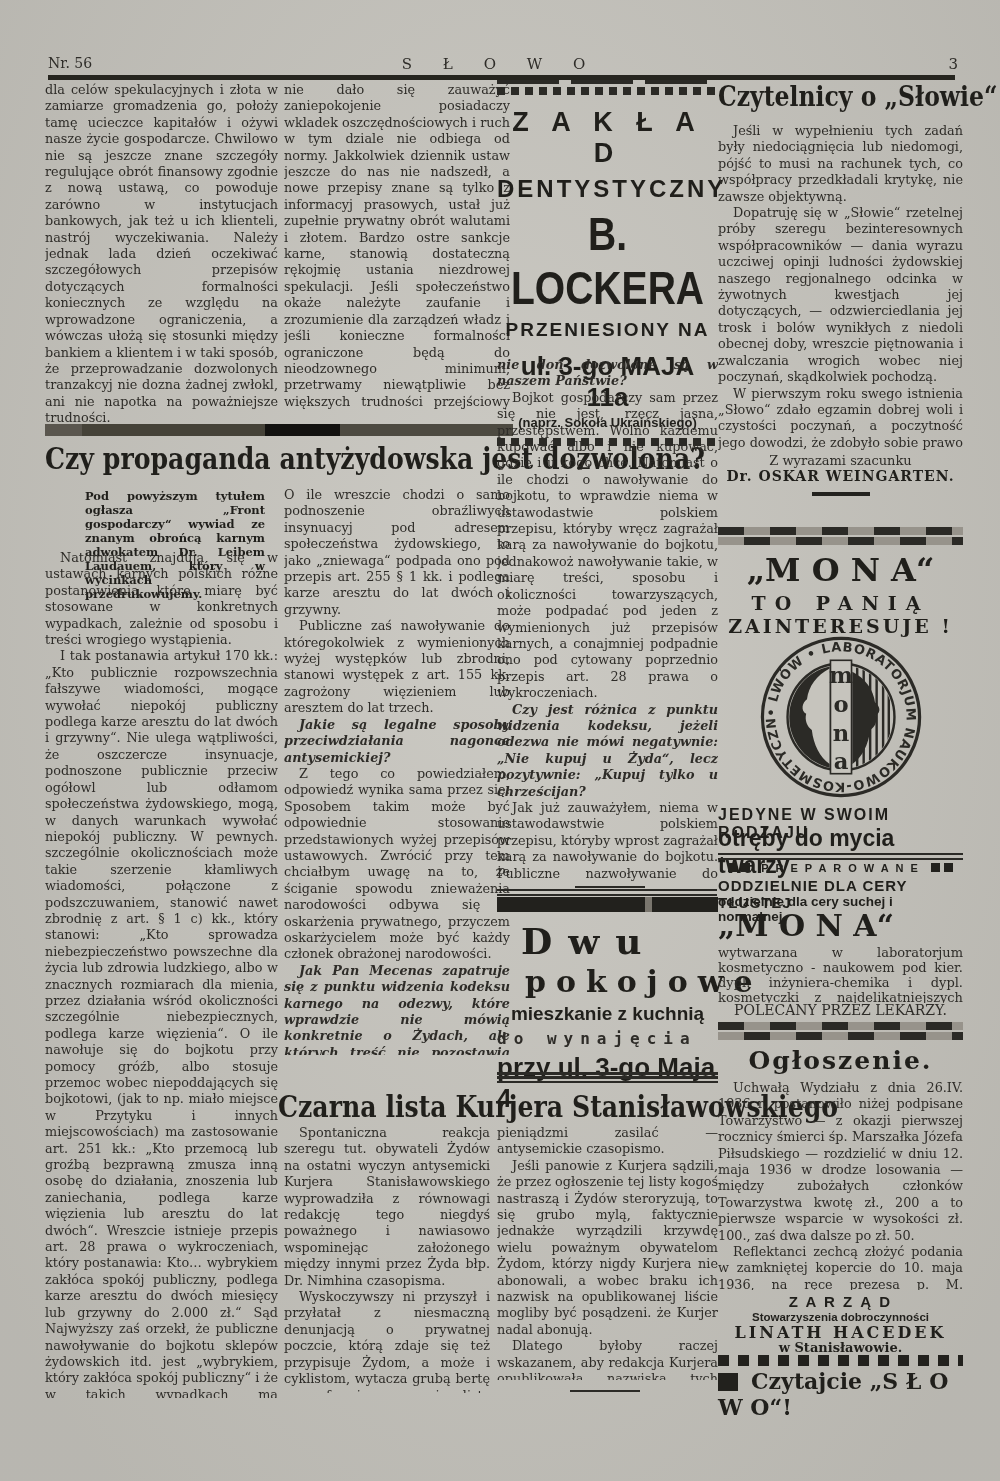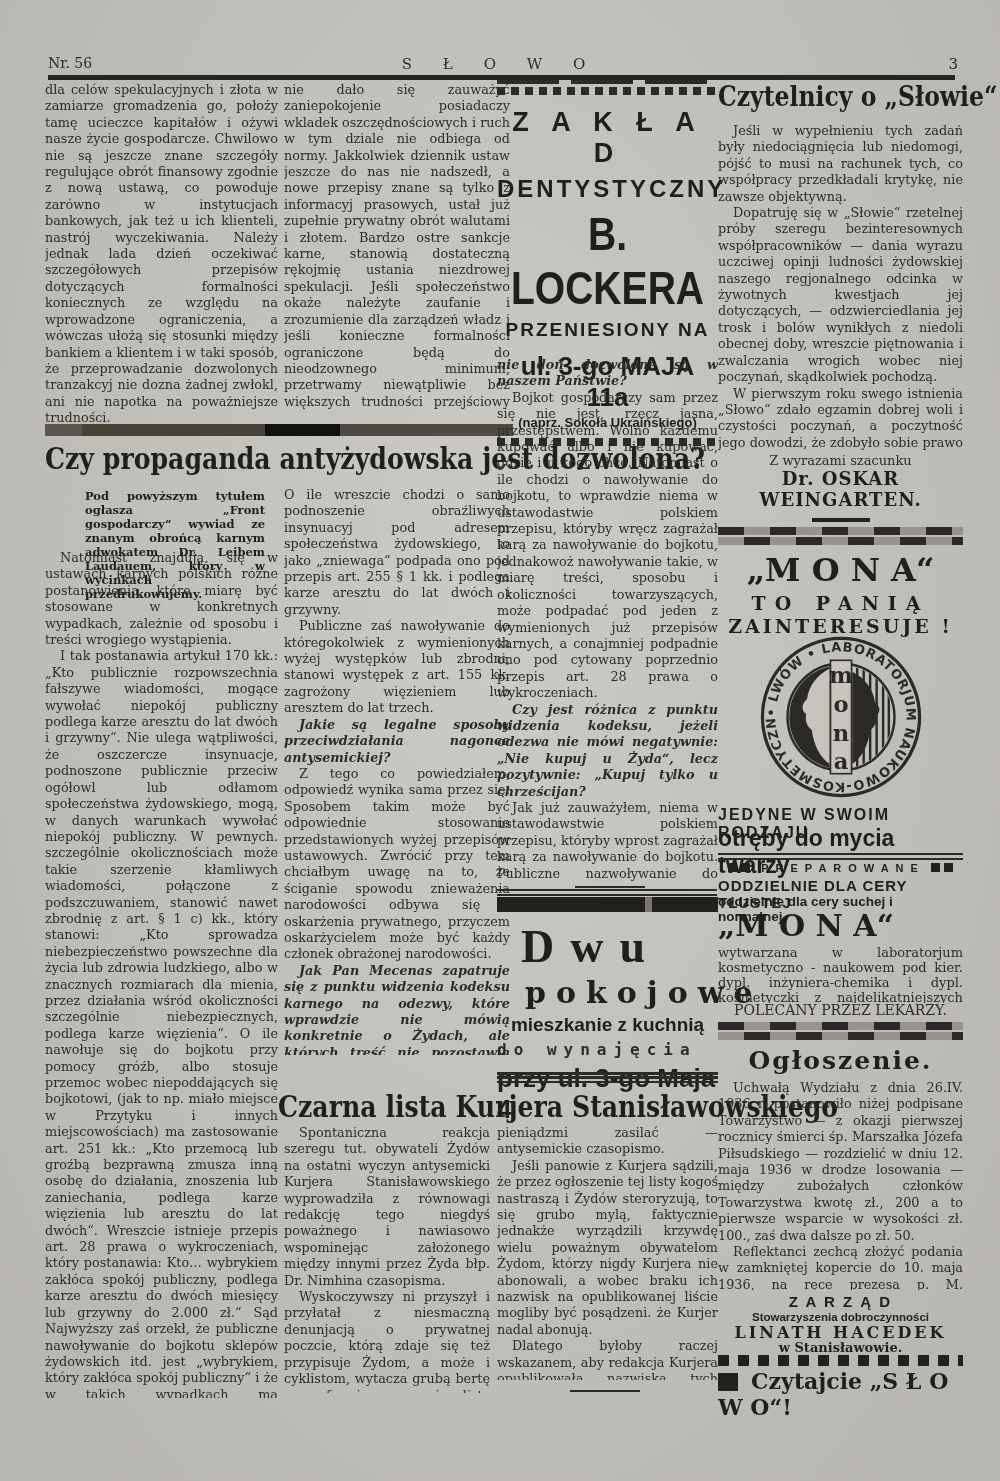--- a/index.html
+++ b/index.html
@@ -67,21 +67,21 @@
   </div>
 
   <div class="abs" style="left:718px;top:80px;width:245px;">
     <div class="display condensed" style="font-size:28px;">Czytelnicy o „Słowie“</div>
     <div class="body-text" style="margin-top:10px;height:330px;">
       <p>Jeśli w wypełnieniu tych zadań były niedociągnięcia lub niedomogi, pójść to musi na rachunek tych, co współpracy przedkładali krytykę, nie zawsze objektywną.</p>
       <p>Dopatruję się w „Słowie“ rzetelnej próby szeregu bezinteresownych współpracowników — dania wyrazu uczciwej opinji ludności żydowskiej naszego regjonalnego odcinka w żywotnych kwestjach jej dotyczących, — odzwierciedlania jej trosk i bolów wynikłych z niedoli obecnej doby, wreszcie piętnowania i zwalczania wrogich wobec niej poczynań, skądkolwiek pochodzą.</p>
       <p>W pierwszym roku swego istnienia „Słowo“ zdało egzamin dobrej woli i czystości poczynań, a poczytność jego dowodzi, że zdobyło sobie prawo obywatelstwa jako godna poparcia placówka w walce o lepsze jutro żydowskie.</p>
     </div>
     <div class="ctr" style="font-size:13px;">Z wyrazami szacunku</div>
-    <div class="ctr display" style="font-size:18px;letter-spacing:1px;">Dr. OSKAR WEINGARTEN.</div>
+    <div class="ctr display" style="font-size:14px;letter-spacing:1px;">Dr. OSKAR WEINGARTEN.</div>
     <div class="thickshort"></div>
   </div>
 
   <div class="abs divider2" style="left:45px;top:424px;width:468px;"></div>
   <div class="abs display condensed" style="left:45px;top:441px;font-size:30px;">Czy propaganda antyżydowska jest dozwolona?</div>
 
   <div class="abs display" style="left:85px;top:489px;width:180px;font-size:11.5px;line-height:14px;text-align:justify;">Pod powyższym tytułem ogłasza „Front gospodarczy“ wywiad ze znanym obrońcą karnym adwokatem Dr. Leibem Laudauem, który w wycinkach przedrukowujemy.</div>
 
   <div class="abs body-text" style="left:45px;top:550px;width:233px;height:848px;">
     <p>Natomiast znajdują się w ustawach karnych polskich różne postanowienia, które miarę być stosowane w konkretnych wypadkach, zależnie od sposobu i treści wrogiego wystąpienia.</p>
@@ -101,21 +101,21 @@
     <p class="q ni">nie doń dozwolone są w naszem Państwie?</p>
     <p>Bojkot gospodarczy sam przez się nie jest, rzecz jasna, przestępstwem. Wolno każdemu kupować albo i nie kupować, gdzie i u kogo chce. Natomiast o ile chodzi o nawoływanie do bojkotu, to wprawdzie niema w ustawodastwie polskiem przepisu, któryby wręcz zagrażał karą za nawoływanie do bojkotu, jednakowoż nawoływanie takie, w miarę treści, sposobu i okoliczności towarzyszących, może podpadać pod jeden z wymienionych już przepisów karnych, a conajmniej podpadnie ono pod cytowany poprzednio przepis art. 28 prawa o wykroczeniach.</p>
     <p class="q">Czy jest różnica z punktu widzenia kodeksu, jeżeli odezwa nie mówi negatywnie: „Nie kupuj u Żyda“, lecz pozytywnie: „Kupuj tylko u chrześcijan?</p>
     <p>Jak już zauważyłem, niema w ustawodawstwie polskiem przepisu, któryby wprost zagrażał karą za nawoływanie do bojkotu. Publiczne nazwoływanie do niekupowania u Żyda, uznał jednak Sąd Najw. za „wybryk, zakłócający spokój publiczny“, a zatem za wykroczenie z art. 28 prawa o wykroczeniach. Trudno przypuścić, by tego rodzaju wykładnię. Sądy miały stosować także do odezwy, nawołującej do kupowania tylko u chrześcijan.</p>
   </div>
   <div class="abs shortrule" style="left:575px;top:880px;"></div>
 
   <div class="abs dblrule" style="left:497px;top:889px;width:220px;"></div>
   <div class="abs thickbar" style="left:497px;top:897px;width:221px;"></div>
   <div class="abs" style="left:497px;top:920px;width:221px;">
-    <div class="display" style="font-size:46px;letter-spacing:16px;padding-left:24px;font-family:Liberation Serif, serif;">Dwu</div>
+    <div class="display" style="font-size:36px;letter-spacing:16px;padding-left:24px;">Dwu</div>
     <div class="display" style="font-size:30px;letter-spacing:10px;padding-left:28px;margin-top:2px;">pokojowe</div>
     <div class="display sans ctr" style="font-size:19px;margin-top:4px;">mieszkanie z kuchnią</div>
     <div style="font-family:'DejaVu Sans Mono',monospace;font-weight:bold;font-size:16px;letter-spacing:7px;margin-top:4px;">do wynajęcia</div>
     <div class="display sans" style="font-size:26px;margin-top:4px;">przy ul. 3-go Maja 4</div>
   </div>
   <div class="abs stripebar" style="left:497px;top:1072px;width:221px;"></div>
 
   <div class="abs display condensed ctr" style="left:278px;top:1089px;width:530px;font-size:30px;">Czarna lista Kurjera Stanisławowskiego</div>
   <div class="abs body-text" style="left:284px;top:1125px;width:206px;height:268px;">
     <p>Spontaniczna reakcja szeregu tut. obywateli Żydów na ostatni wyczyn antysemicki Kurjera Stanisławowskiego wyprowadziła z równowagi redakcję tego niegdyś poważnego i nawiasowo wspominejąc założonego między innymi przez Żyda błp. Dr. Nimhina czasopisma.</p>

